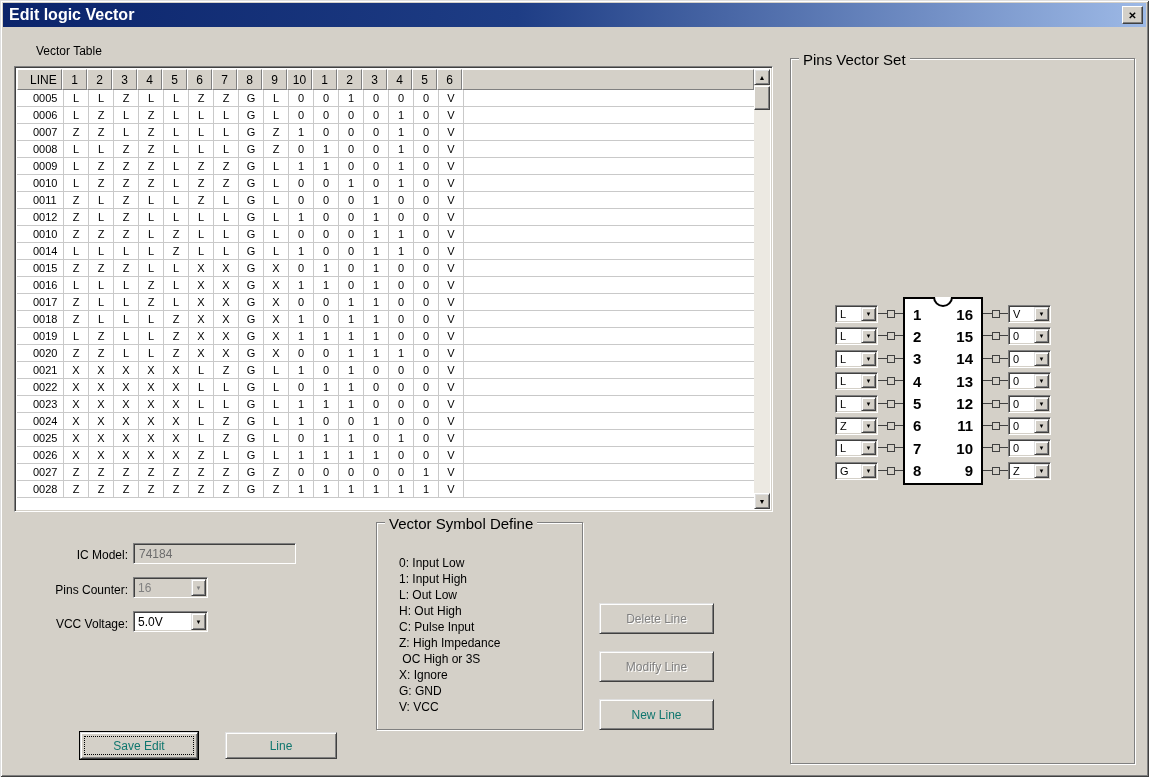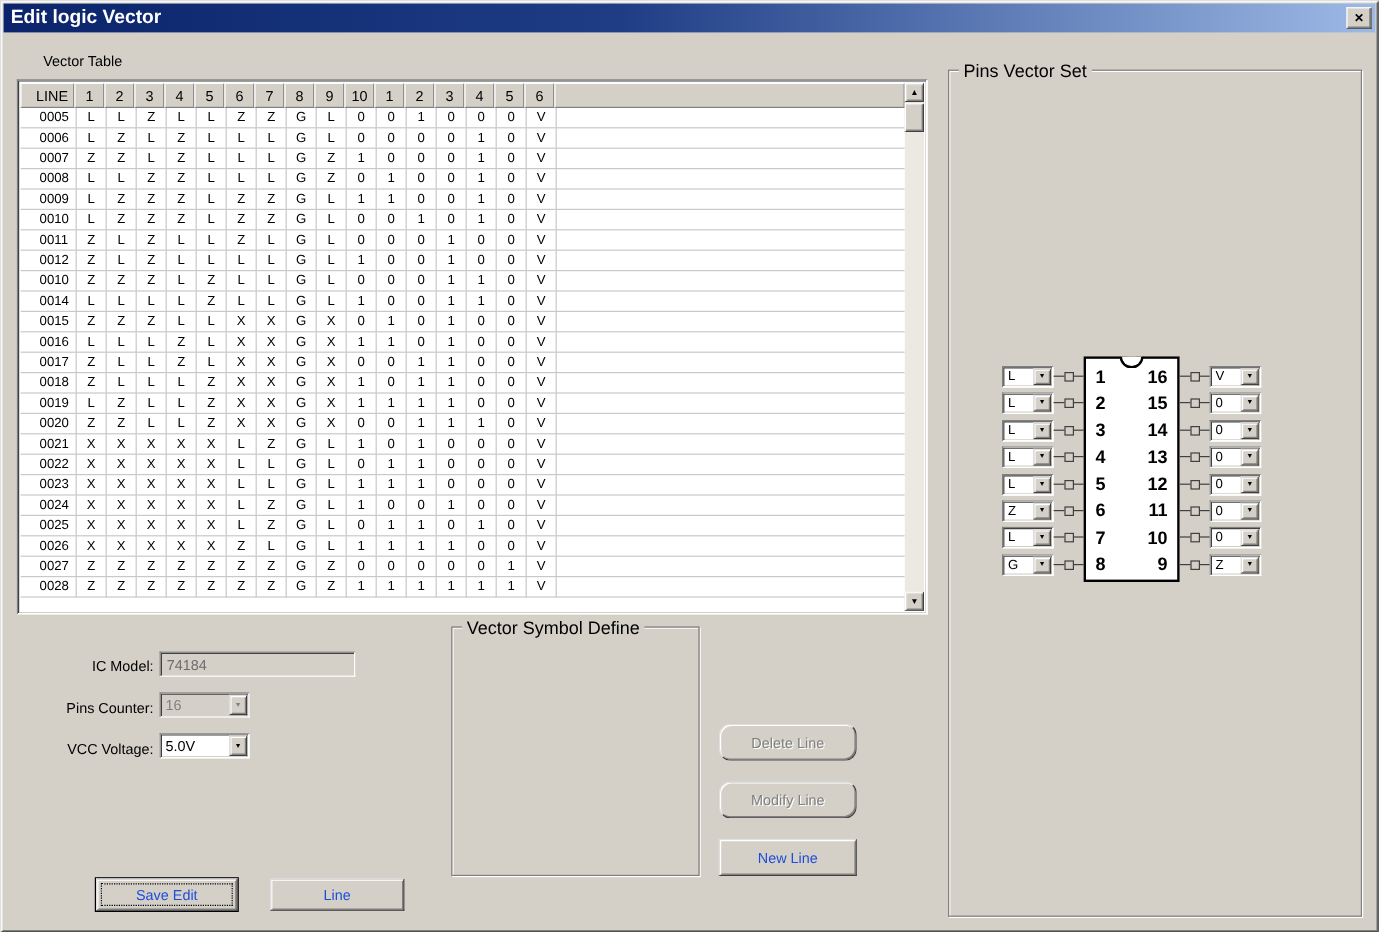--- a/index.html
+++ b/index.html
@@ -81,25 +81,25 @@
   .textfield { position:absolute; left:133px; top:543px; width:163px; height:21px; background:#d4d0c8;
     border:1px solid; border-color:#808080 #fff #fff #808080;
     box-shadow: inset 1px 1px 0 #404040, inset -1px -1px 0 #d4d0c8;
     font-family:inherit; font-size:12px; color:#6d6d6d; padding-left:5px; }
   .form-select { position:absolute; left:133px; width:75px; height:21px; }
   .form-select .select-value { font-size:12px; padding-top:3px; }
   .select.disabled { background:#d4d0c8; color:#808080; }
   .select.disabled .select-arrow { color:#808080; }
 
   
-  .btn { position:absolute; background:#d4d0c8; color:#1d4ed8; font-family:inherit; font-size:12px;
+  .btn { position:absolute; background:#d4d0c8; color:#0f766e; font-family:inherit; font-size:12px;
     border:1px solid; border-color:#dfdfdf #404040 #404040 #dfdfdf;
     box-shadow: inset 1px 1px 0 #fff, inset -1px -1px 0 #808080;
     display:flex; align-items:center; justify-content:center; cursor:default; }
-  .btn.disabled { color:#808080; text-shadow:1px 1px 0 #fff;border-radius:10px; }
+  .btn.disabled { color:#808080; text-shadow:1px 1px 0 #fff; }
   .btn.focused { box-shadow: 0 0 0 1px #000, inset 1px 1px 0 #fff, inset -1px -1px 0 #808080; }
   .btn.focused::after { content:""; position:absolute; inset:3px; border:1px dotted #000; }
   #btn-delete { left:599px; top:603px; width:115px; height:31px; }
   #btn-modify { left:599px; top:651px; width:115px; height:31px; }
   #btn-new    { left:599px; top:699px; width:115px; height:31px; }
   #btn-save   { left:80px;  top:732px; width:118px; height:27px; }
   #btn-back   { left:225px; top:732px; width:112px; height:27px; }
 </style>
 </head>
 <body>
@@ -641,20 +641,32 @@
   </div>
 
   <div class="form-label" style="top:617px;">VCC Voltage:</div>
   <div class="select form-select" style="top:611px;">
     <span class="select-value">5.0V</span>
     <span class="select-arrow">▼</span>
   </div>
 
   <div class="groupbox symbol-group">
     <span class="groupbox-label">Vector Symbol Define</span>
+    <div class="legend">
+        <div class="legend-line">0: Input Low</div>
+        <div class="legend-line">1: Input High</div>
+        <div class="legend-line">L: Out Low</div>
+        <div class="legend-line">H: Out High</div>
+        <div class="legend-line">C: Pulse Input</div>
+        <div class="legend-line">Z: High Impedance</div>
+        <div class="legend-line"> OC High or 3S</div>
+        <div class="legend-line">X: Ignore</div>
+        <div class="legend-line">G: GND</div>
+        <div class="legend-line">V: VCC</div>
+      </div>
   </div>
 
   <div class="btn disabled" id="btn-delete">Delete Line</div>
   <div class="btn disabled" id="btn-modify">Modify Line</div>
   <div class="btn" id="btn-new">New Line</div>
 
   <div class="btn focused" id="btn-save">Save Edit</div>
   <div class="btn" id="btn-back">Line</div>
 
   <div class="groupbox pins-group">

